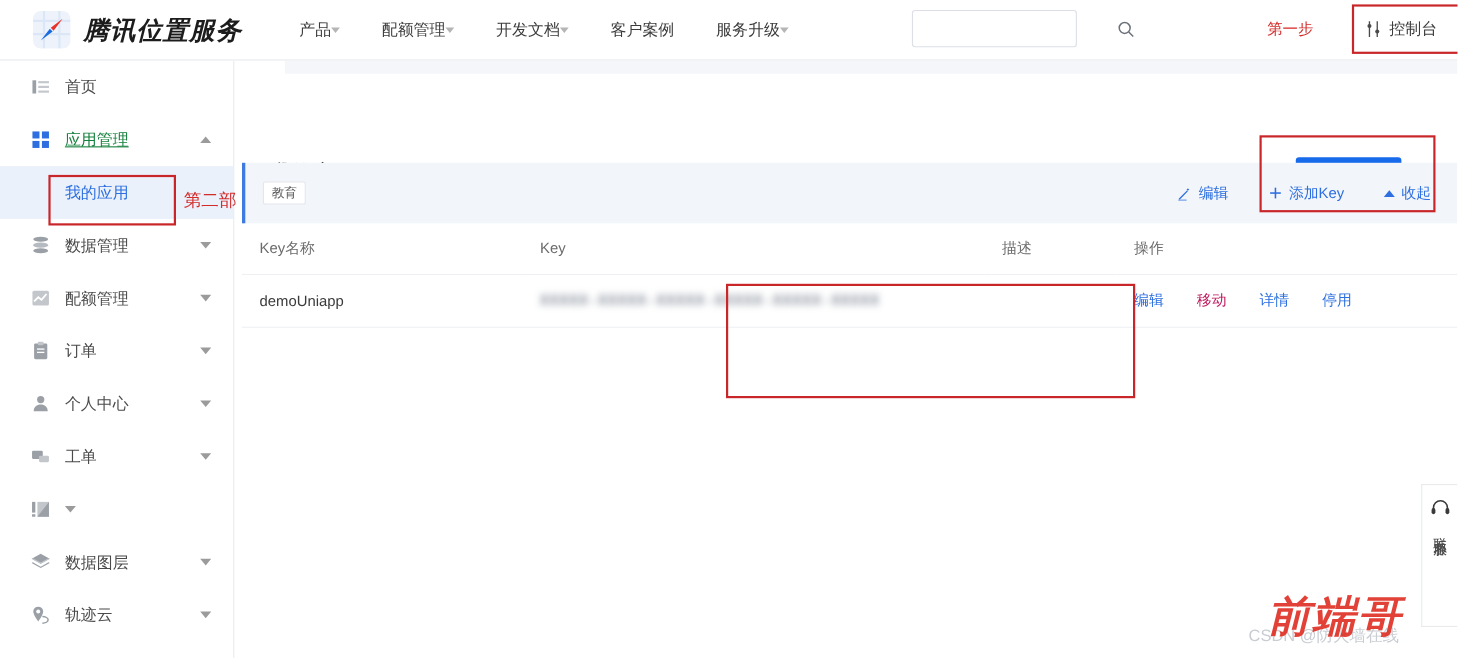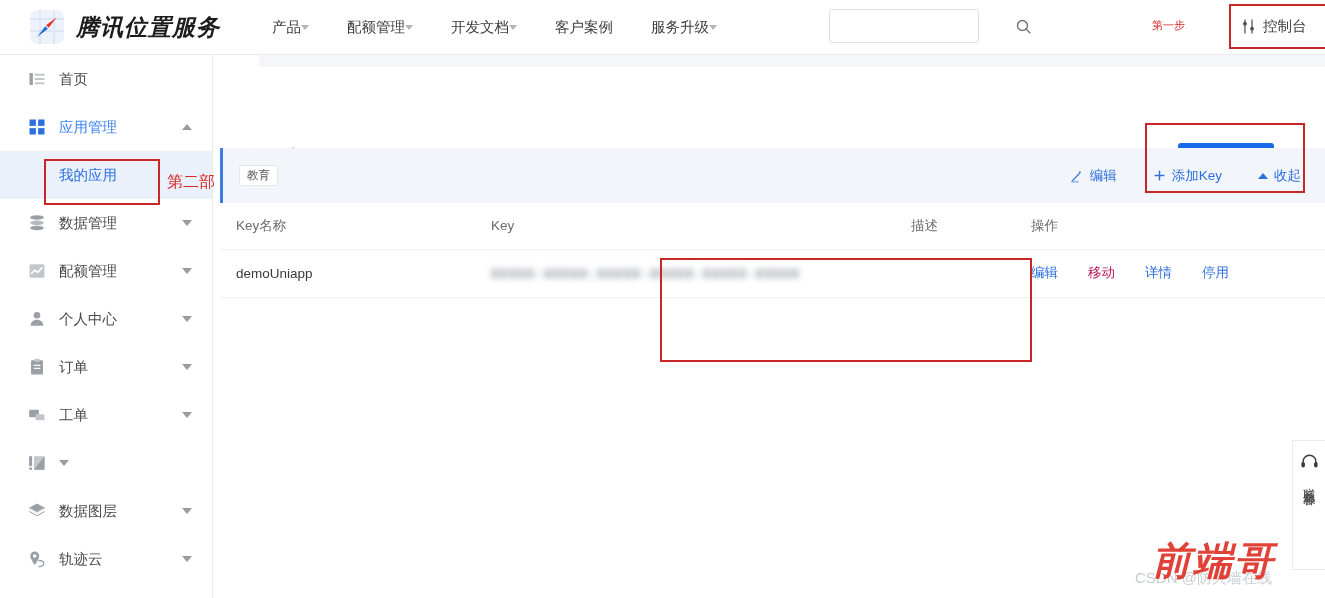--- a/index.html
+++ b/index.html
@@ -45,41 +45,41 @@
     display: flex; align-items: center; padding: 0 9px;
   }
   .search-box input {
     flex: 1; border: 0; outline: none; font-size: 13px;
     font-family: "Liberation Sans", sans-serif; background: transparent;
   }
   .search-ico { width: 17px; height: 17px; flex-shrink: 0; }
 
   .step-one-note {
     position: absolute; left: 1152px; top: 18px;
-    color: #d42a2a; font-size: 11px; white-space: nowrap;
+    color: #d42a2a; font-size: 14px; white-space: nowrap;
   }
   .console-box {
     position: absolute; left: 1229px; top: 4px; width: 100px; height: 45px;
     border: 2.5px solid #c9262a; display: flex; align-items: center;
     padding-left: 9px; gap: 6px; background: #fff; z-index: 41;
   }
   .console-txt { font-size: 14.5px; color: #3c3c3c; white-space: nowrap; }
 
   
   .sidebar {
     position: absolute; left: 0; top: 55px; width: 213px; height: 543px;
     background: #fff; border-right: 1px solid #e8eaec; z-index: 30;
   }
   .side-item {
     height: 48px; display: flex; align-items: center;
     padding: 0 20px 0 28px; cursor: pointer; font-size: 14.5px; color: #4a4a4a;
   }
   .side-item .s-ico { width: 18px; height: 18px; margin-right: 13px; flex-shrink: 0; }
   .side-item .s-lbl { flex: 1; white-space: nowrap; }
-  .side-item.active .s-lbl { color: #3b82f6; }
+  .side-item.active .s-lbl { color: #15803d; text-decoration: underline; }
   .side-arrow { width: 0; height: 0; border-left: 5px solid transparent;
     border-right: 5px solid transparent; }
   .side-arrow.dn { border-top: 6px solid #9b9b9b; }
   .side-arrow.up { border-bottom: 6px solid #9b9b9b; }
   .side-sub {
     height: 48px; display: flex; align-items: center;
     padding-left: 59px; font-size: 14.5px; color: #2d6fe0;
     background: #eaf1fb; cursor: pointer;
   }
   .sub-redbox {
@@ -302,35 +302,35 @@
       <svg class="s-ico" viewBox="0 0 24 24">
         <rect x="2" y="3" width="20" height="18" rx="2" fill="#c3c7cc"></rect>
         <path d="M4 16l5-5 4 3 6-7" stroke="#fff" stroke-width="2.2" fill="none"></path>
       </svg>
       <span class="s-lbl">配额管理</span>
       <span class="side-arrow dn"></span>
     </div>
 
     <div class="side-item">
       <svg class="s-ico" viewBox="0 0 24 24">
-        <circle cx="12" cy="7" r="4.4" fill="#9aa0a6"></circle>
-        <path d="M3.5 21c0-5 3.8-8 8.5-8s8.5 3 8.5 8z" fill="#9aa0a6"></path>
-      </svg>
-      <span class="s-lbl">个人中心</span>
-      <span class="side-arrow dn"></span>
-    </div>
-
-    <div class="side-item">
-      <svg class="s-ico" viewBox="0 0 24 24">
         <rect x="4" y="3" width="16" height="19" rx="1.6" fill="#9aa0a6"></rect>
         <rect x="8.5" y="1" width="7" height="4" rx="1" fill="#c3c7cc"></rect>
         <rect x="7.5" y="9" width="9" height="1.6" fill="#fff"></rect>
         <rect x="7.5" y="13" width="9" height="1.6" fill="#fff"></rect>
       </svg>
       <span class="s-lbl">订单</span>
+      <span class="side-arrow dn"></span>
+    </div>
+
+    <div class="side-item">
+      <svg class="s-ico" viewBox="0 0 24 24">
+        <circle cx="12" cy="7" r="4.4" fill="#9aa0a6"></circle>
+        <path d="M3.5 21c0-5 3.8-8 8.5-8s8.5 3 8.5 8z" fill="#9aa0a6"></path>
+      </svg>
+      <span class="s-lbl">个人中心</span>
       <span class="side-arrow dn"></span>
     </div>
 
     <div class="side-item">
       <svg class="s-ico" viewBox="0 0 24 24">
         <rect x="1.5" y="5" width="13" height="10" rx="1.4" fill="#9aa0a6"></rect>
         <rect x="10" y="11" width="12" height="8" rx="1.4" fill="#c3c7cc"></rect>
       </svg>
       <span class="s-lbl">工单</span>
       <span class="side-arrow dn"></span>

